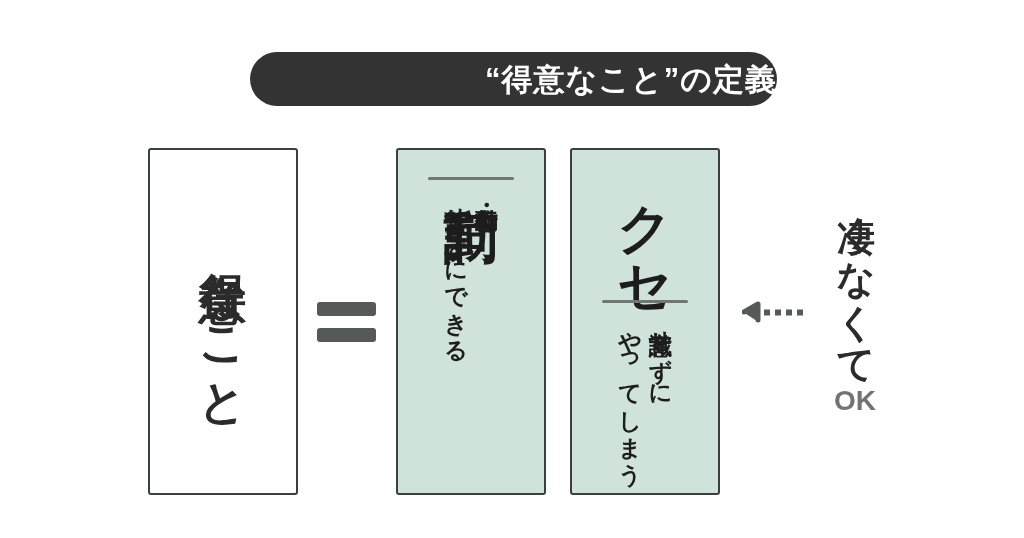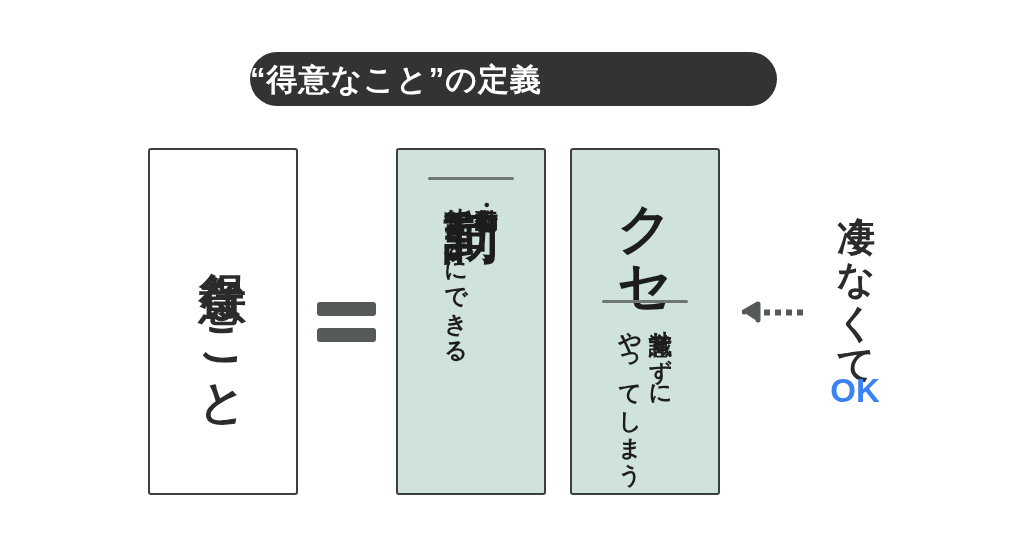--- a/index.html
+++ b/index.html
@@ -23,21 +23,21 @@
   .title-pill {
     position: absolute;
     left: 250px;
     top: 52px;
     width: 527px;
     height: 54px;
     background: #333333;
     border-radius: 27px;
     display: flex;
     align-items: center;
-    justify-content: flex-start;
+    justify-content: flex-end;
     box-sizing: border-box;
   }
   .title-pill .title-text {
     color: #ffffff;
     font-size: 31px;
     font-weight: bold;
     letter-spacing: 1px;
     line-height: 1;
     white-space: nowrap;
   }
@@ -163,24 +163,24 @@
     align-items: center;
   }
   #side-note .vtext {
     font-size: 38px;
     font-weight: bold;
     letter-spacing: 1px;
     color: #2b2b2b;
     line-height: 1.05;
   }
   #side-note .ok-text {
-    margin-top: 7px;
-    font-size: 33px;
-    font-weight: bold;
-    color: #3b82f6;
+    margin-top: 20px;
+    font-size: 28px;
+    font-weight: bold;
+    color: #737373;
     line-height: 1;
     letter-spacing: 0px;
   }
 </style>
 </head>
 <body>
 
 <div id="stage">
 
   <div class="title-pill">

